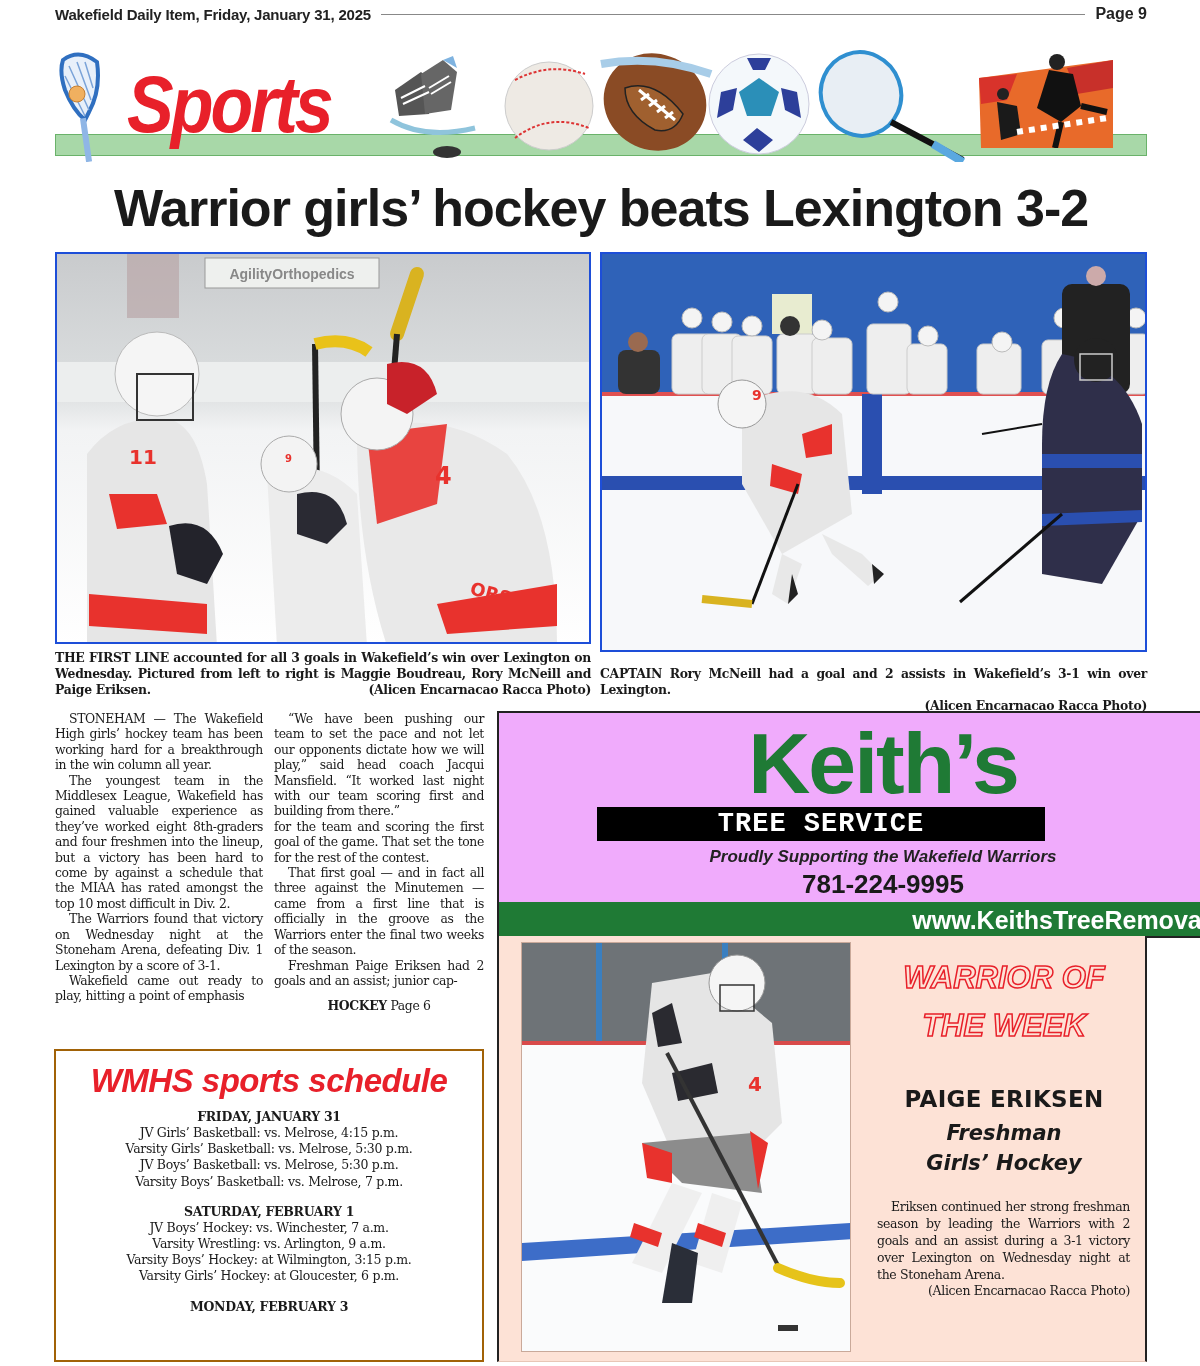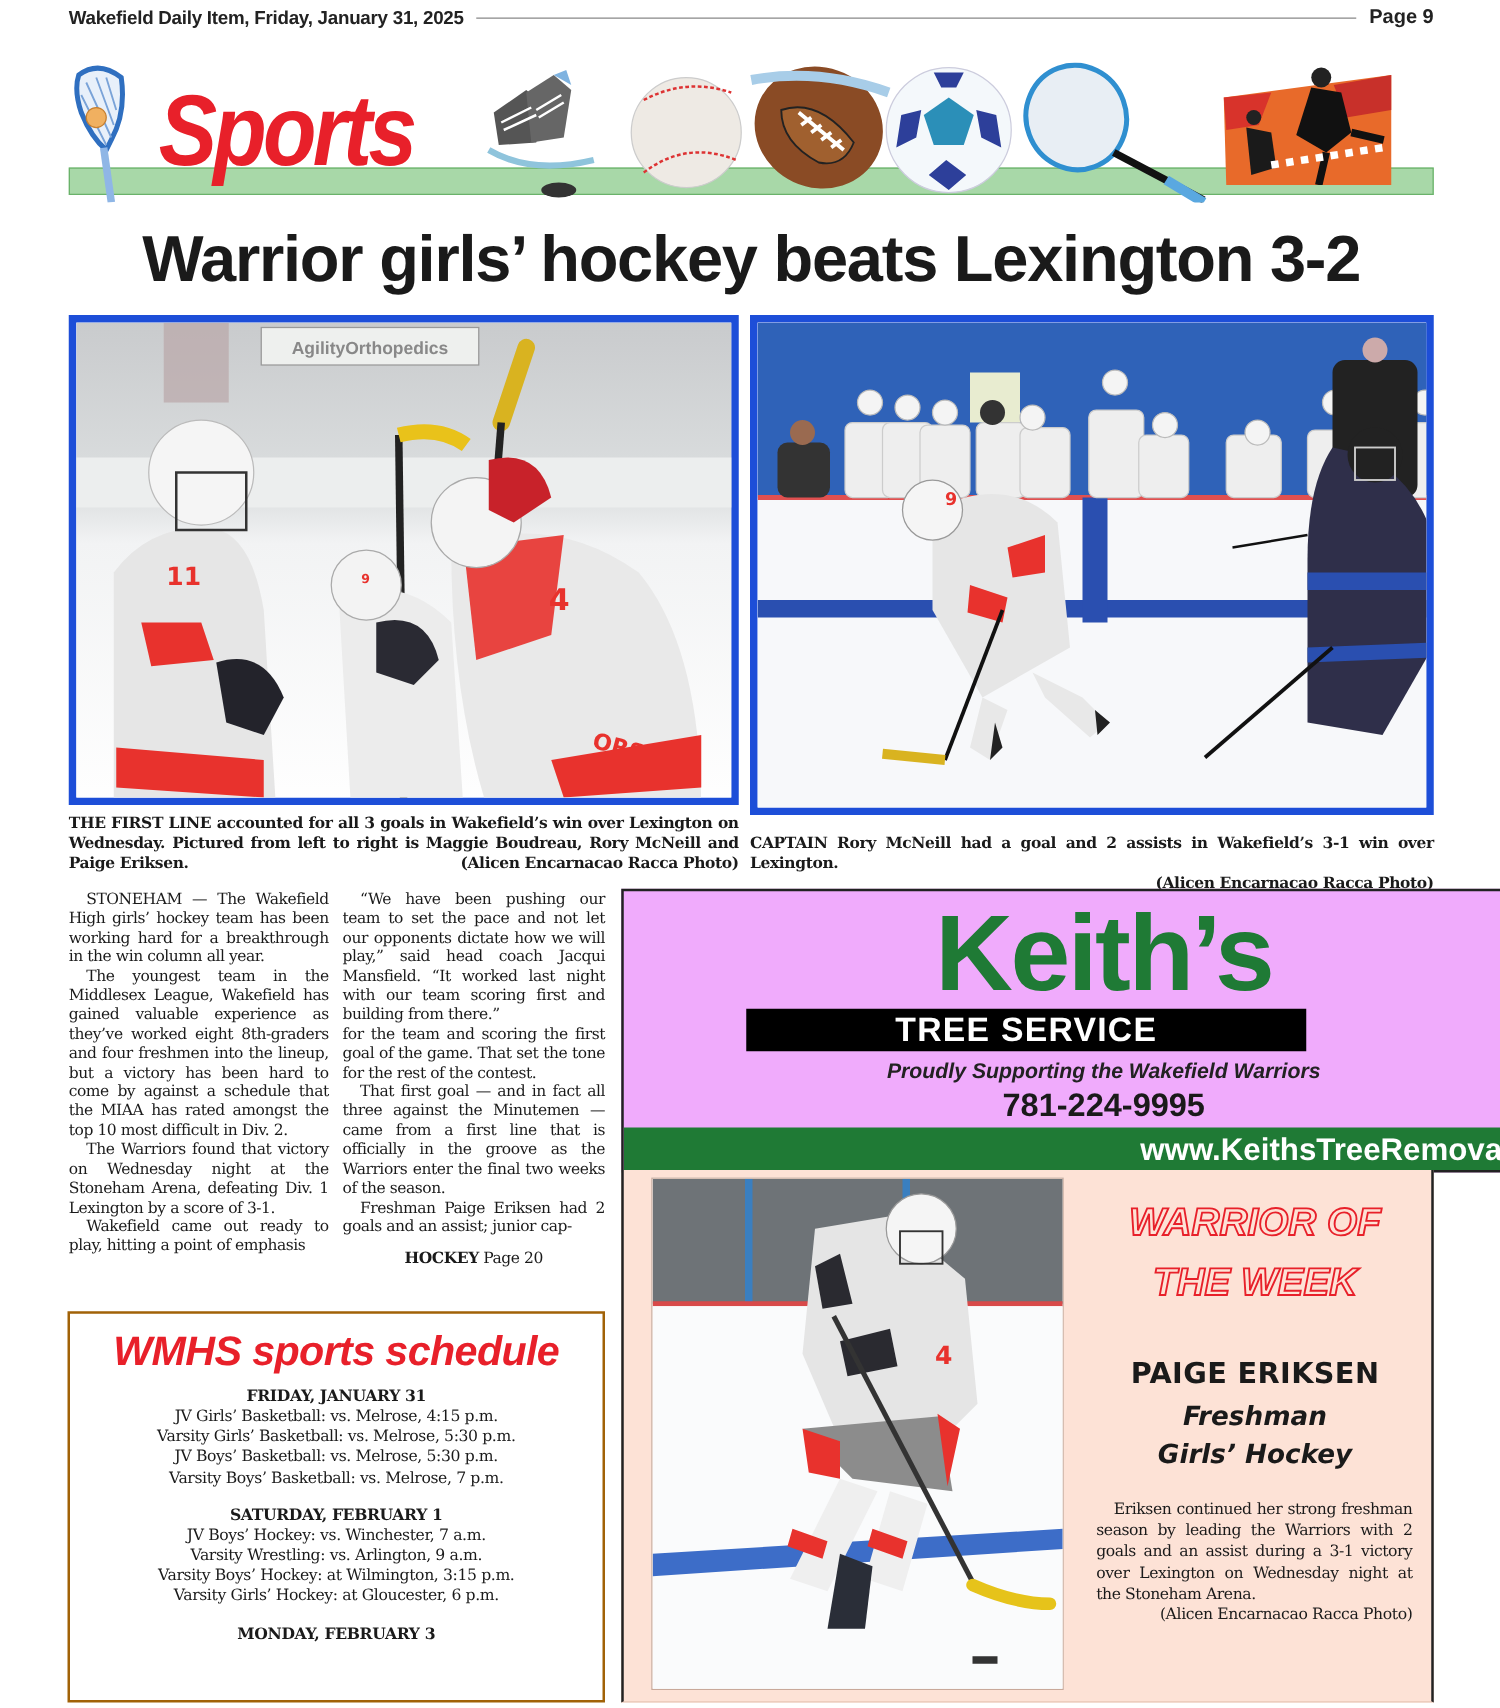--- a/index.html
+++ b/index.html
@@ -15,21 +15,21 @@
   
   .banner { position: absolute; left: 55px; top: 42px; width: 1092px; height: 118px; }
   .banner .grass { position: absolute; left: 0; top: 92px; width: 1092px; height: 22px; background: #a8d8a8; border: 1px solid #6ab26a; }
   .banner .word { position: absolute; left: 72px; top: 22px; font-family: "Liberation Sans", sans-serif; font-weight: bold; font-style: italic; font-size: 70px; color: #e8202a; letter-spacing: -3px; transform: scaleY(1.15); transform-origin: left top; line-height: 1; }
   .banner .ico { position: absolute; }
 
   
   .headline { position: absolute; left: 55px; top: 178px; width: 1092px; text-align: center; font-family: "Liberation Sans", sans-serif; font-weight: bold; font-size: 52px; letter-spacing: -1px; color: #1a1a1a; line-height: 60px; }
 
   
-  .photo { position: absolute; border: 6px solid #1d4ed8; overflow: hidden; text-decoration: underline; }
+  .photo { position: absolute; border: 2px solid #1d4ed8; overflow: hidden; text-decoration: underline; }
   .photo svg { display: block; }
   .photo1 { left: 55px; top: 252px; width: 536px; height: 392px; }
   .photo2 { left: 600px; top: 252px; width: 547px; height: 400px; }
 
   
   .caption { position: absolute; font-family: "DejaVu Serif", serif; font-weight: bold; font-size: 12.4px; line-height: 16px; text-align: justify; color: #1a1a1a; letter-spacing: -0.3px; }
   .caption .credit { display: block; text-align: right; }
   .cap1 { left: 55px; top: 650px; width: 536px; }
   .cap2 { left: 600px; top: 666px; width: 547px; }
   .cap1 .credit { margin-top: -16px; }
@@ -46,21 +46,21 @@
   .sched { position: absolute; left: 54px; top: 1049px; width: 430px; height: 313px; border: 2px solid #a16207; text-align: center; }
   .sched .title { margin-top: 10px; font-family: "Liberation Sans", sans-serif; font-weight: bold; font-style: italic; font-size: 33px; color: #e8202a; letter-spacing: -0.5px; line-height: 40px; }
   .sched .day { margin-top: 8px; }
   .sched .day-h { font-family: "DejaVu Serif", serif; font-weight: bold; font-size: 12.5px; line-height: 16px; letter-spacing: -0.3px; }
   .sched .ev { font-family: "DejaVu Serif", serif; font-size: 12.5px; line-height: 16.2px; letter-spacing: -0.3px; }
   .sched .gap { height: 14px; }
 
   
   .ad { position: absolute; left: 497px; top: 711px; width: 772px; height: 227px; border: 2px solid #222; background: #f0abfc; overflow: hidden; }
   .ad .brand { position: absolute; left: 0; top: 0; width: 100%; text-align: center; font-family: "Liberation Sans", sans-serif; font-weight: bold; font-size: 86px; color: #1f7a35; letter-spacing: -2px; line-height: 100px; }
-  .ad .svc { position: absolute; left: 98px; top: 94px; width: 448px; height: 34px; background: #000; color: #fff; text-align: center; font-family: Liberation Sans, sans-serif; font-weight: bold; font-size: 27px; line-height: 34px; letter-spacing: 1px; }
+  .ad .svc { position: absolute; left: 98px; top: 94px; width: 448px; height: 34px; background: #000; color: #fff; text-align: center; font-family: Liberation Mono, monospace; font-weight: bold; font-size: 27px; line-height: 34px; letter-spacing: 1px; }
   .ad .tag { position: absolute; left: 0; top: 134px; width: 100%; text-align: center; font-family: "Liberation Sans", sans-serif; font-weight: bold; font-style: italic; font-size: 17px; color: #222; }
   .ad .phone { position: absolute; left: 0; top: 156px; width: 100%; text-align: center; font-family: "Liberation Sans", sans-serif; font-weight: bold; font-size: 26px; color: #1a1a1a; }
   .ad .url { position: absolute; left: 0; top: 189px; width: 100%; height: 36px; background: #1f7a35; color: #fff; text-align: right; font-family: "Liberation Sans", sans-serif; font-weight: bold; font-size: 25px; line-height: 36px; }
 
   
   .wotw { position: absolute; left: 497px; top: 936px; width: 650px; height: 426px; background: #fde2d6; border-left: 2px solid #222; border-right: 2px solid #222; border-bottom: 1px solid #e8c6b6; }
   .wotw .pframe { position: absolute; left: 22px; top: 6px; width: 330px; height: 410px; background: #fff; border: 1px solid #c9a99a; overflow: hidden; }
   .wotw .hdr { position: absolute; left: 360px; top: 18px; width: 290px; text-align: center; font-family: "Liberation Sans", sans-serif; font-weight: bold; font-style: italic; font-size: 31px; line-height: 48px; color: #fde2d6; -webkit-text-stroke: 1.5px #e8202a; letter-spacing: 0; }
   .wotw .hdr span { display: block; text-shadow: 0 0 0 #e8202a; }
   .wotw .name { position: absolute; left: 360px; top: 150px; width: 290px; text-align: center; font-family: "DejaVu Sans", sans-serif; font-weight: bold; font-size: 23px; color: #1a1a1a; letter-spacing: 0.3px; }
@@ -242,21 +242,21 @@
   <p>STONEHAM — The Wakefield High girls’ hockey team has been working hard for a breakthrough in the win column all year.</p>
   <p>The youngest team in the Middlesex League, Wakefield has gained valuable experience as they’ve worked eight 8th-graders and four freshmen into the lineup, but a victory has been hard to come by against a schedule that the MIAA has rated amongst the top 10 most difficult in Div. 2.</p>
   <p>The Warriors found that victory on Wednesday night at the Stoneham Arena, defeating Div. 1 Lexington by a score of 3-1.</p>
   <p>Wakefield came out ready to play, hitting a point of emphasis</p>
 </div>
 <div class="col col2">
   <p>“We have been pushing our team to set the pace and not let our opponents dictate how we will play,” said head coach Jacqui Mansfield. “It worked last night with our team scoring first and building from there.”</p>
   <p style="text-indent:0">for the team and scoring the first goal of the game. That set the tone for the rest of the contest.</p>
   <p>That first goal — and in fact all three against the Minutemen — came from a first line that is officially in the groove as the Warriors enter the final two weeks of the season.</p>
   <p>Freshman Paige Eriksen had 2 goals and an assist; junior cap-</p>
-  <p class="jump"><b>HOCKEY</b> <span>Page 20</span></p>
+  <p class="jump"><b>HOCKEY</b> <span>Page 6</span></p>
 </div>
 
 <div class="sched">
   <div class="title">WMHS sports schedule</div>
   <div class="day">
     <div class="day-h">FRIDAY, JANUARY 31</div>
     <div class="ev">JV Girls’ Basketball: vs. Melrose, 4:15 p.m.</div>
     <div class="ev">Varsity Girls’ Basketball: vs. Melrose, 5:30 p.m.</div>
     <div class="ev">JV Boys’ Basketball: vs. Melrose, 5:30 p.m.</div>
     <div class="ev">Varsity Boys’ Basketball: vs. Melrose, 7 p.m.</div>

